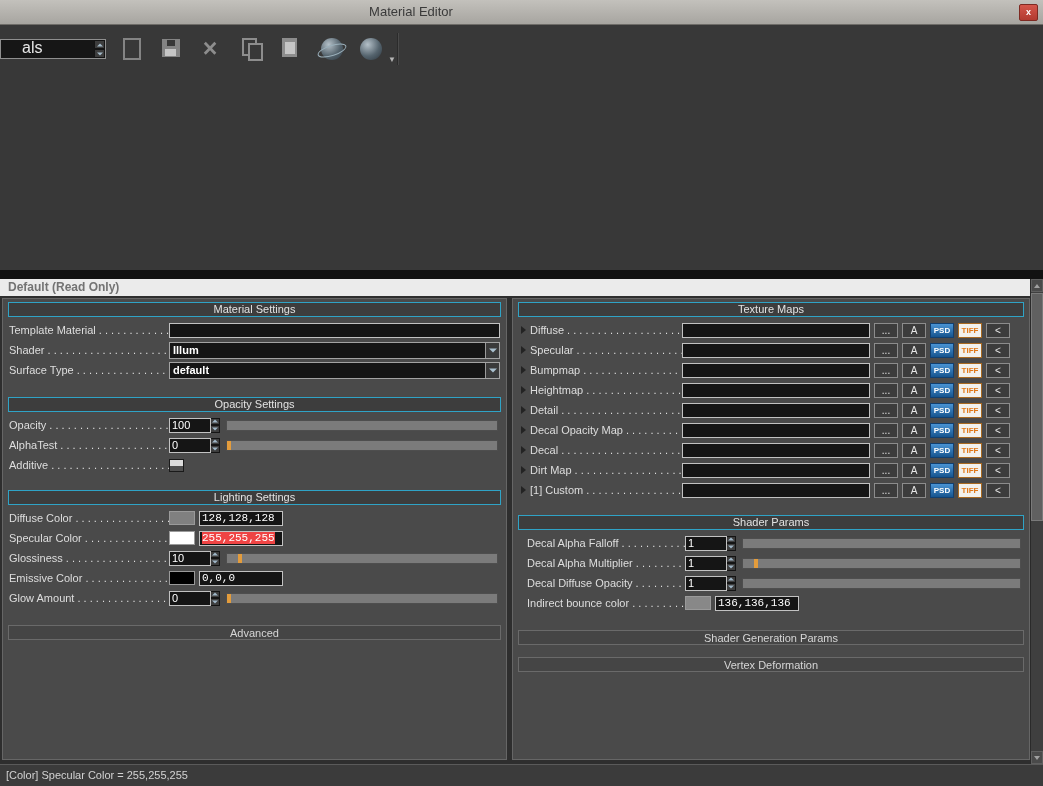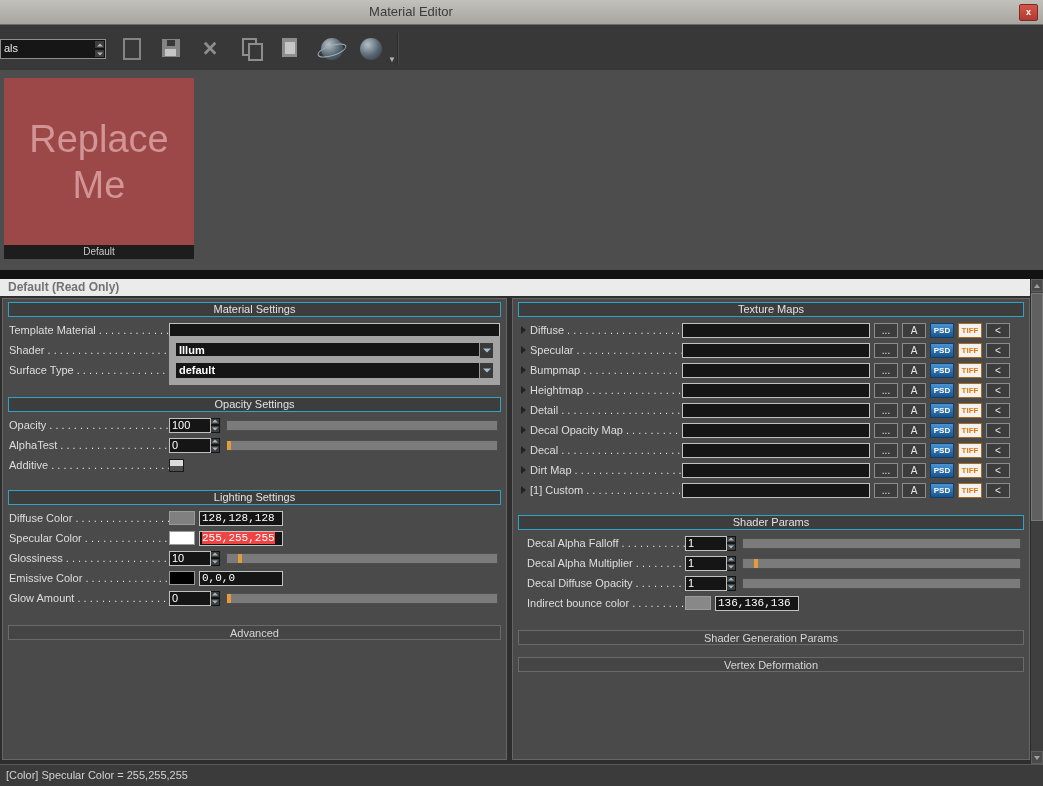--- a/index.html
+++ b/index.html
@@ -13,21 +13,21 @@
     background:linear-gradient(#c3c1bc,#a7a5a0); border-bottom:1px solid #6e6c68; }
   #title-text { position:absolute; left:411px; top:4px; transform:translateX(-50%);
     font-size:13px; color:#3a3a3a; }
   #close-btn { position:absolute; right:5px; top:4px; width:17px; height:15px;
     background:linear-gradient(#d4564a,#b23a30); border:1px solid #7e2a22; border-radius:2px;
     color:#fff; font-size:9px; font-weight:bold; text-align:center; line-height:14px; cursor:pointer; }
   
   #toolbar { position:absolute; top:25px; left:0; right:0; height:45px; background:#383838; }
   #mat-combo { position:absolute; left:0; top:14px; width:104px; height:18px;
     background:#161616; border:1px solid #8f8f8f; display:flex; }
-  #mat-combo .cv { flex:1; color:#e8e8e8; font-size:11px; line-height:16px; padding-left:3px;
+  #mat-combo .cv { flex:1; color:#e8e8e8; font-size:16px; line-height:16px; padding-left:21px;
     overflow:hidden; white-space:nowrap; }
   .cspin { width:11px; display:flex; flex-direction:column; }
   .cspin i { flex:1; background:#3d3d3d; border:1px solid #141414; position:relative; }
   .cspin i::after { content:""; position:absolute; left:50%; top:50%; transform:translate(-50%,-50%);
     border-left:3px solid transparent; border-right:3px solid transparent; }
   .cspin .up::after   { border-bottom:3px solid #a3b9c8; }
   .cspin .down::after { border-top:3px solid #a3b9c8; }
   .ic { position:absolute; top:10px; width:28px; height:28px; cursor:pointer; }
   .pg { width:14px; height:18px; border:2px solid #848484; margin:3px auto 0; }
   .fl { width:18px; height:18px; background:#848484; margin:4px auto 0; position:relative; }
@@ -74,21 +74,21 @@
   .trow { display:flex; align-items:center; height:20px; padding-left:8px; }
   .lbl  { width:160px; flex:none; font-size:11px; color:#dedede; white-space:nowrap; overflow:hidden; }
   .lbl.t  { width:152px; }
   .lbl.p  { width:158px; }
   .field { background:#151515; border:1px solid #c2c2c2; color:#fff; font-size:11px;
     height:13px; line-height:13px; padding:0 2px; box-sizing:content-box; }
   .grow { flex:1; margin-right:6px; }
   .num { width:36px; flex:none; }
   .cval { width:78px; flex:none; margin-left:4px;font-family:Liberation Mono, monospace; }
   .tfield { width:182px; flex:none; }
-  .dd { flex:1; margin-right:6px; display:flex; background:#151515; border:7px solid #a3a3a3; height:15px; cursor:pointer; }
+  .dd { flex:1; margin-right:6px; display:flex; background:#151515; border:1px solid #a3a3a3; height:15px; cursor:pointer; }
   .dd-text { flex:1; color:#fff; font-size:11px; font-weight:bold; line-height:15px; padding-left:3px; }
   .dd-btn { width:13px; background:#3a3a3a; border-left:1px solid #9a9a9a; position:relative; }
   .dd-btn::after { content:""; position:absolute; left:50%; top:50%; transform:translate(-50%,-40%);
     border-left:4px solid transparent; border-right:4px solid transparent; border-top:4px solid #a9bfcd; }
   .spin { display:flex; flex-direction:column; width:9px; height:15px; flex:none; }
   .spin i { flex:1; background:#3d3d3d; border:1px solid #141414; border-left:none; position:relative; }
   .spin i::after { content:""; position:absolute; left:50%; top:50%; transform:translate(-50%,-50%);
     border-left:3px solid transparent; border-right:3px solid transparent; }
   .spin .su::after { border-bottom:3px solid #9fb6c6; }
   .spin .sd::after { border-top:3px solid #9fb6c6; }
@@ -157,26 +157,20 @@
     <div class="ic" style="left:318px">
         <div class="sp ring"></div>
       </div>
     <div class="ic" style="left:357px">
         <div class="sp"></div>
       </div>
     <div id="tsep"></div>
     <div id="overflow-arrow">▼</div>
   </div>
 
-  <div id="preview-zone">
-    <div id="preview">
-      <div id="preview-img">Replace Me</div>
-      <div id="preview-cap">Default</div>
-    </div>
-  </div>
 
   <div id="dark-strip"></div>
   <div id="readonly-strip">Default (Read Only)</div>
 
   <div id="main">
 
     <div id="left-panel" class="panel">
       <div class="ghdr">Material Settings</div>
 
       <div class="row">

